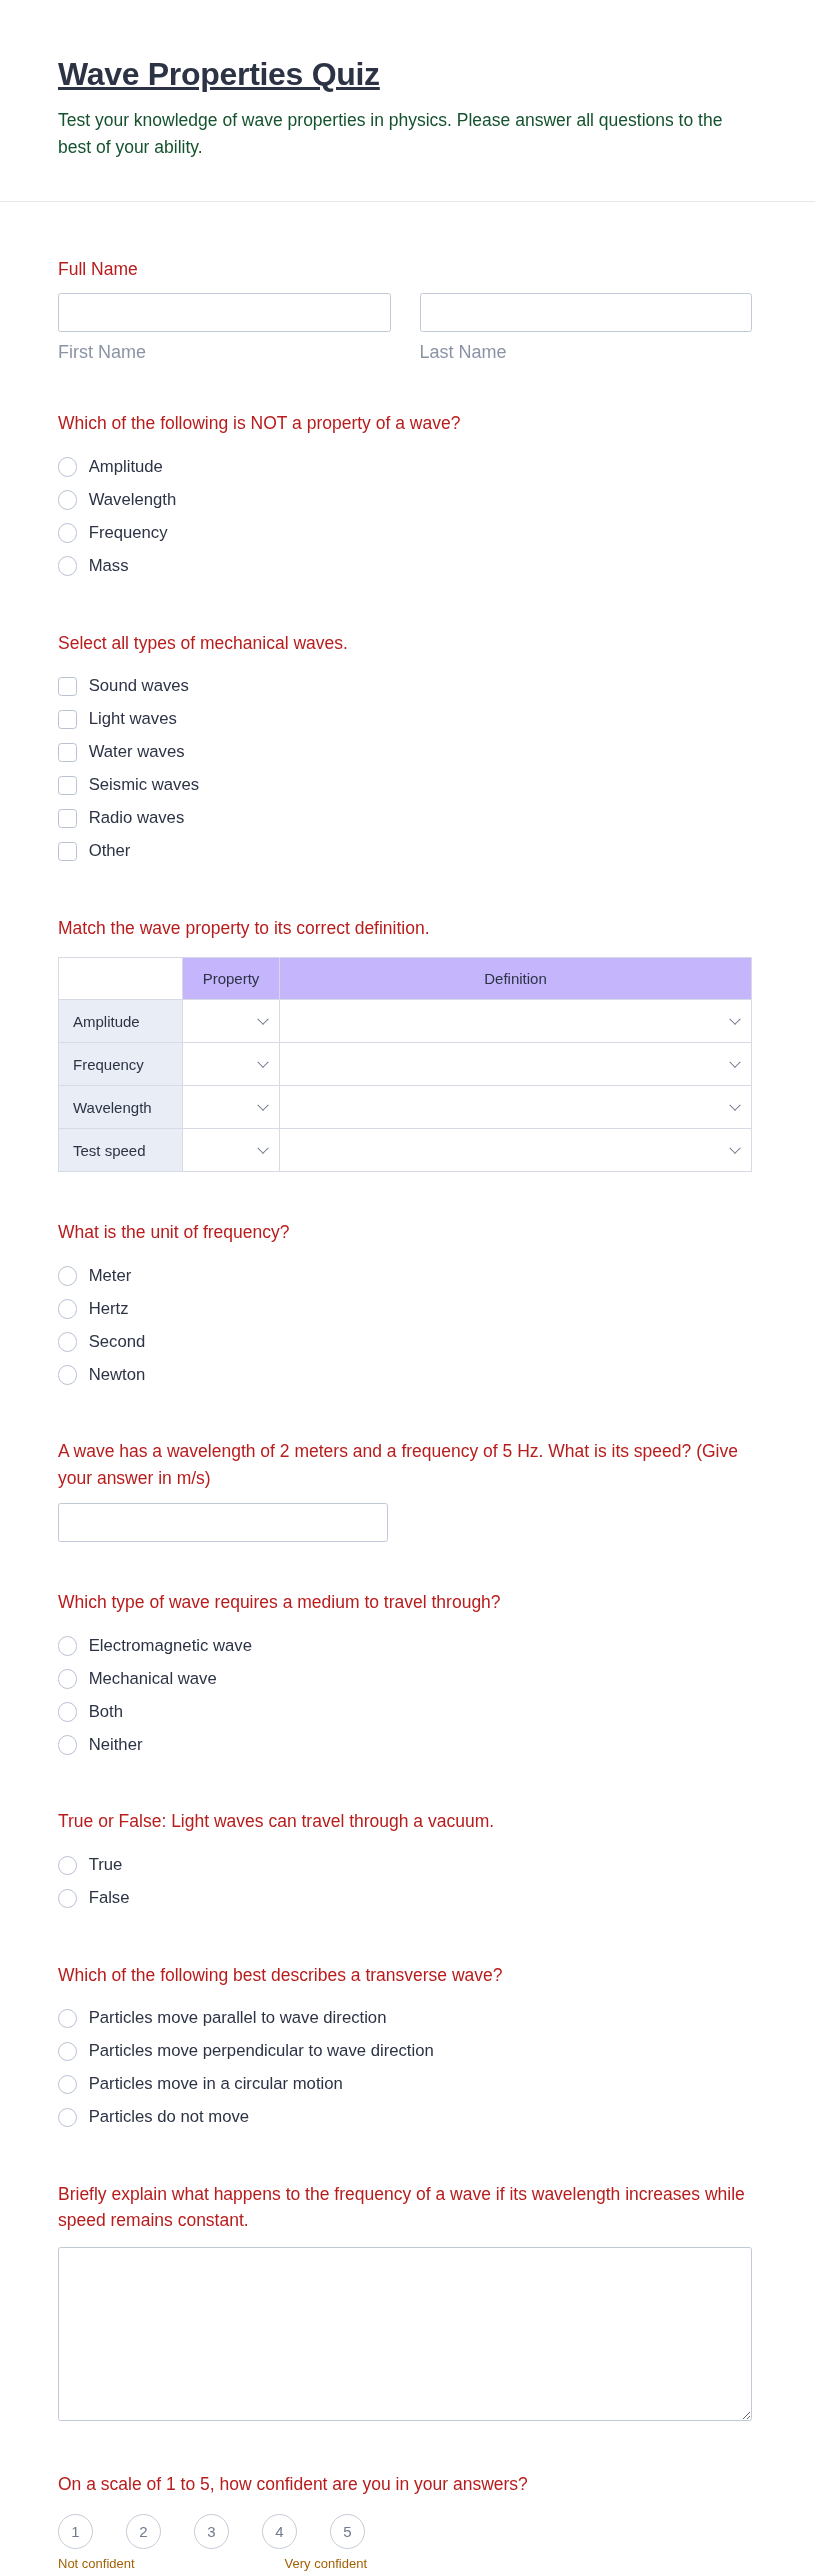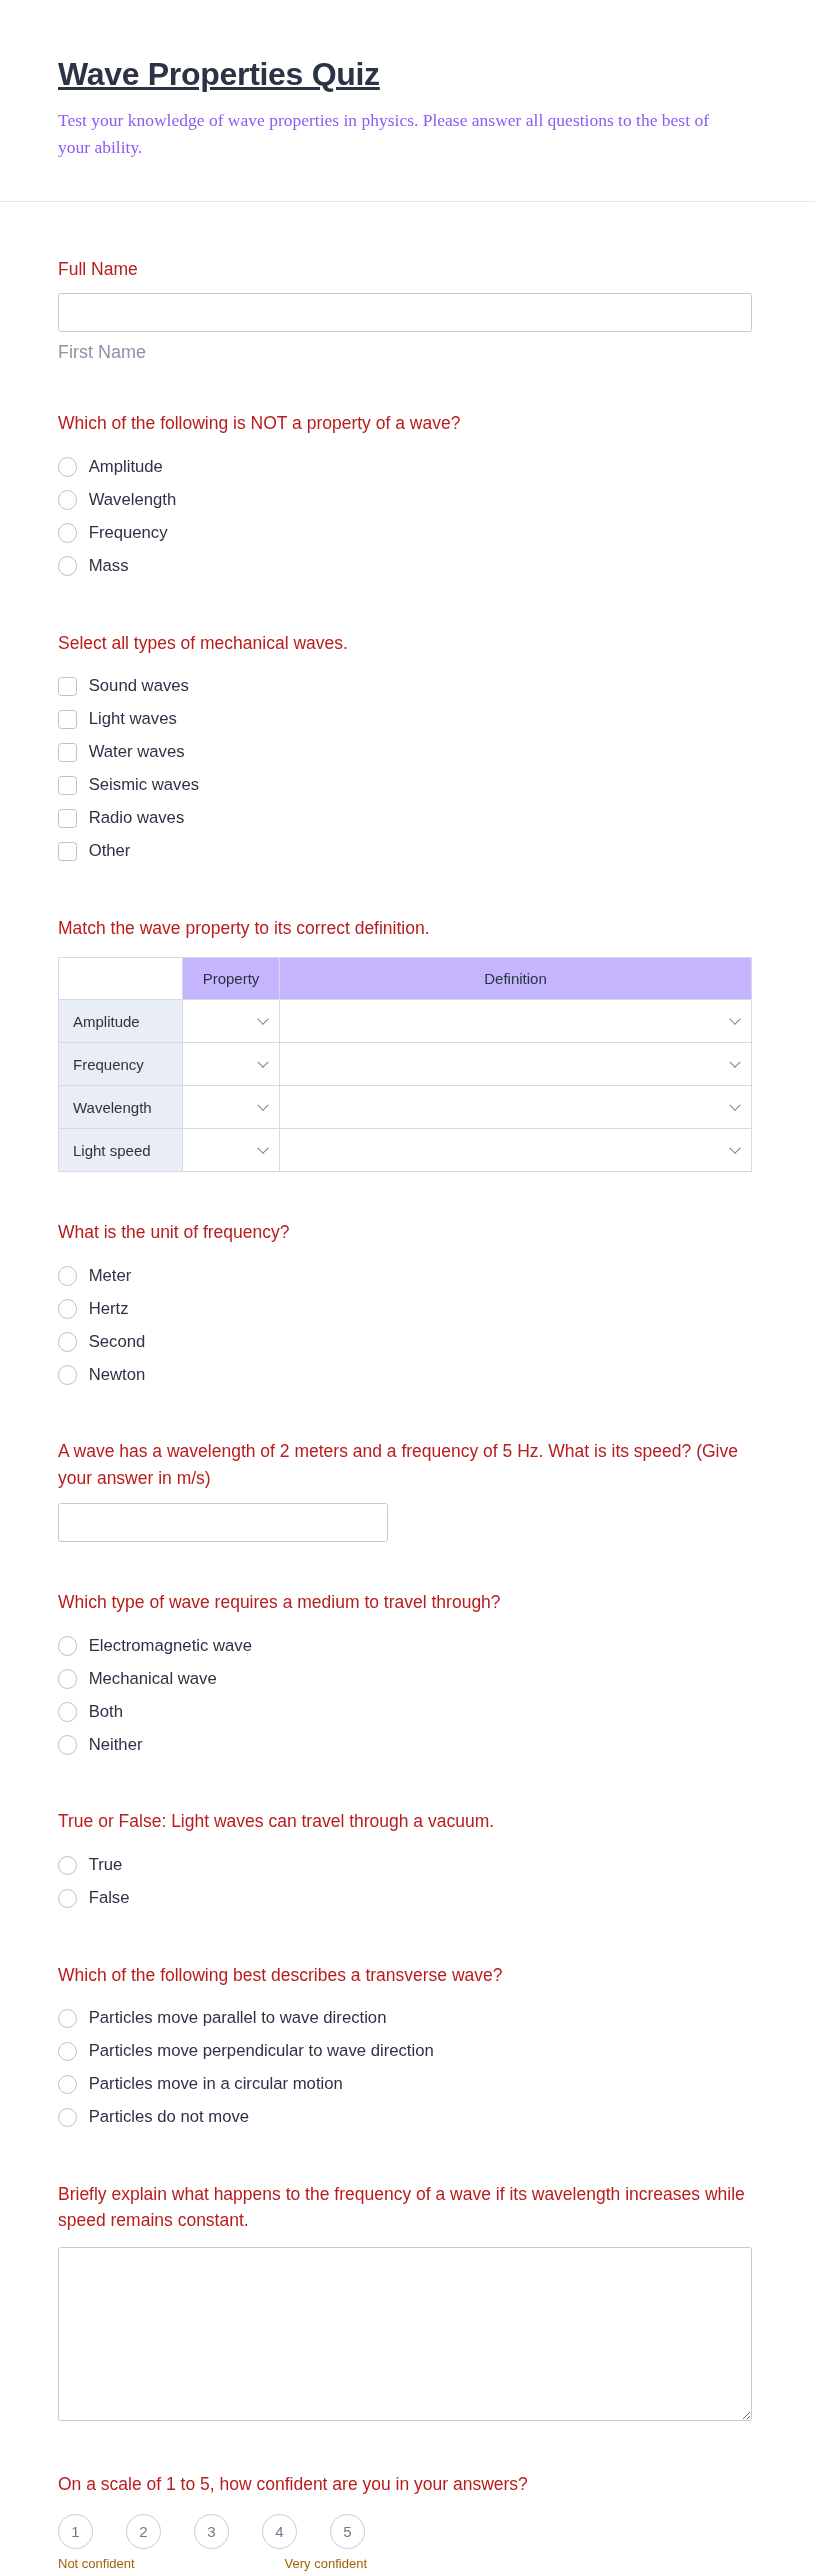--- a/index.html
+++ b/index.html
@@ -6,21 +6,21 @@
   html, body { background: #ffffff; }
   body {
     width: 816px;
     font-family: "Liberation Sans", "DejaVu Sans", sans-serif;
     color: #2c3345;
   }
   .page { width: 816px; min-height: 2576px; background: #fff; }
 
   .header { padding: 56px 63px 40px 58px; }
   .title { font-size: 32px; font-weight: 700; color: #2c3345; letter-spacing: -0.3px; text-decoration: underline; }
-  .subtitle { margin-top: 14px; font-size: 17.5px; line-height: 1.55; color: #8b5cf6; max-width: 686px; font-family: Liberation Serif, serif; }
+  .subtitle { margin-top: 14px; font-size: 17.5px; line-height: 1.55; color: #14532d; max-width: 686px; }
 
   .divider { height: 0.9px; background: #e6e8ee; width: 100%; }
 
   .form { padding: 7px 64px 40px 58px; }
   .question { margin-top: 47px; }
   .q-label { font-size: 17.5px; line-height: 1.5; font-weight: 500; color: #b91c1c; }
 
   .name-row { display: flex; gap: 29px; margin-top: 10.5px; }
   .name-col { flex: 1; }
   .text-input {
@@ -92,20 +92,24 @@
 
   <main class="form">
 
     <section class="question">
       <div class="q-label">Full Name</div>
       <div class="name-row">
         <div class="name-col">
           <input class="text-input" type="text" style="">
           <div class="sublabel">First Name</div>
         </div>
+        <div class="name-col">
+          <input class="text-input" type="text" style="">
+          <div class="sublabel">Last Name</div>
+        </div>
       </div>
     </section>
 
     <section class="question">
       <div class="q-label">Which of the following is NOT a property of a wave?</div>
       <div class="opts">
         <div class="opt">
           <span class="radio"></span>
           <span class="opt-label">Amplitude</span>
         </div>
@@ -203,21 +207,21 @@
                   <span class="chevron"></span>
                 </div>
             </td>
             <td class="selcell">
               <div class="sel">
                   <span class="chevron"></span>
                 </div>
             </td>
           </tr>
           <tr>
-            <td class="rowlabel">Light speed</td>
+            <td class="rowlabel">Test speed</td>
             <td class="selcell">
               <div class="sel">
                   <span class="chevron"></span>
                 </div>
             </td>
             <td class="selcell">
               <div class="sel">
                   <span class="chevron"></span>
                 </div>
             </td>

